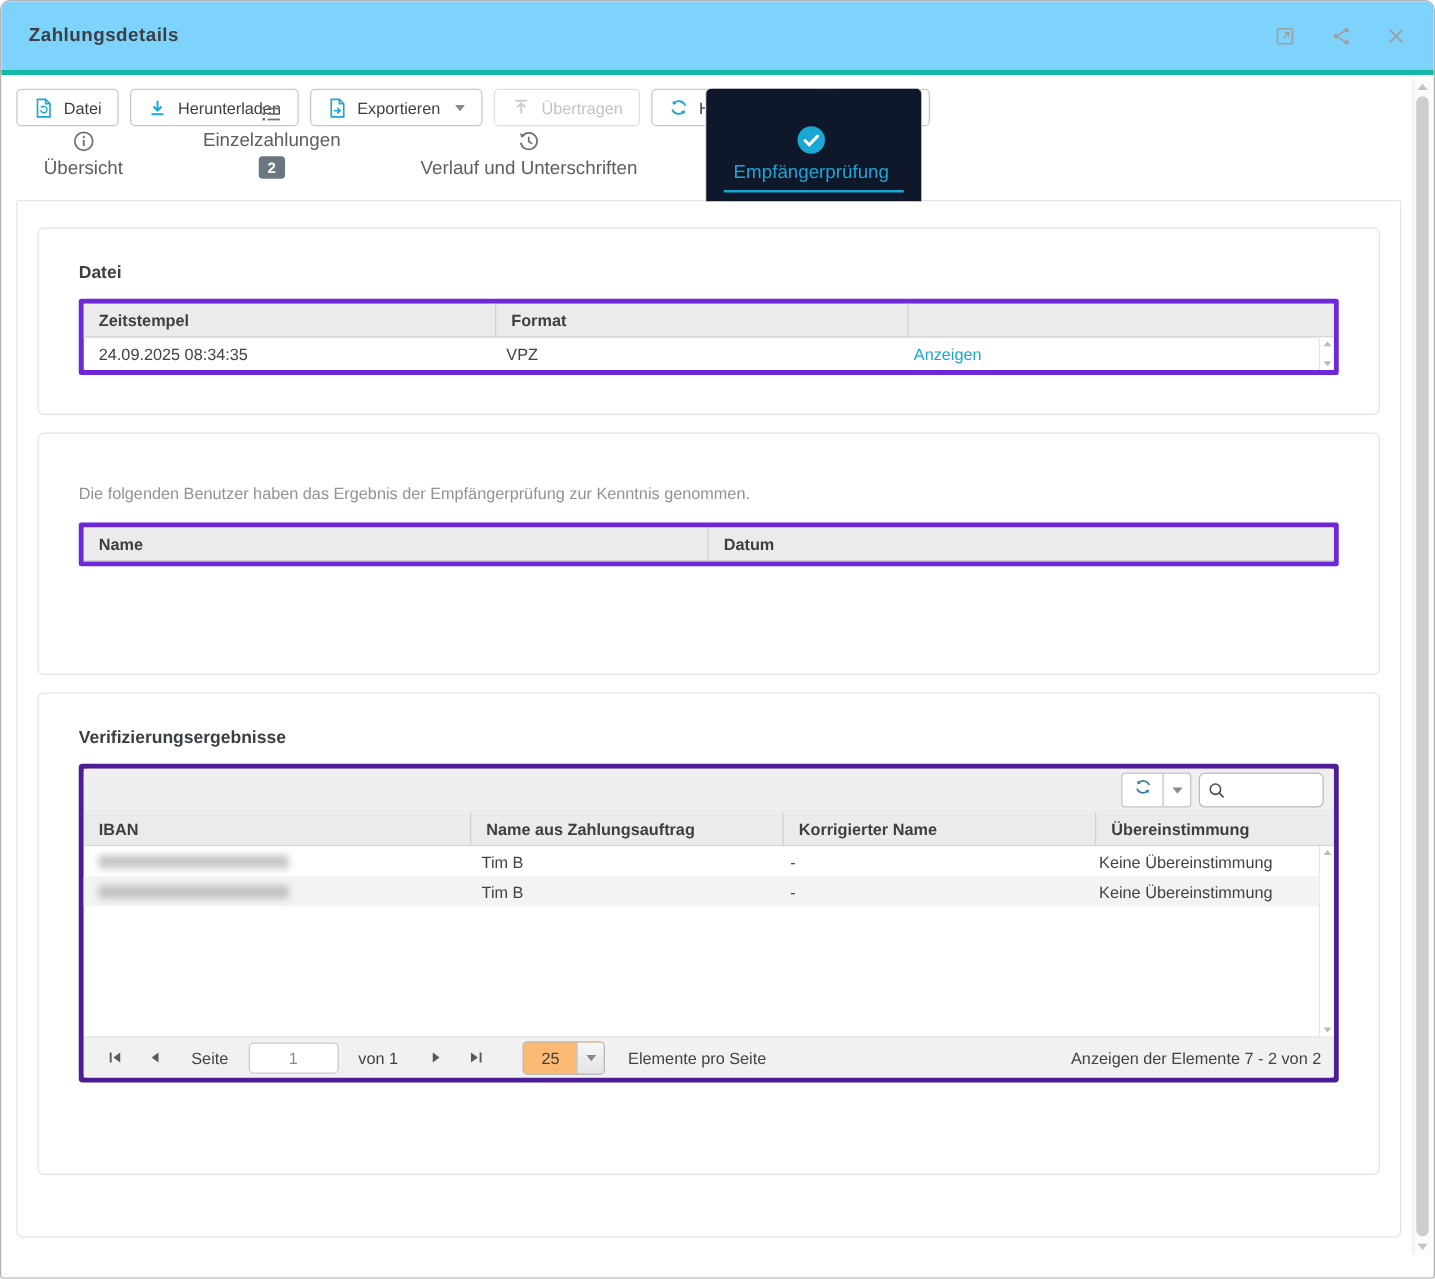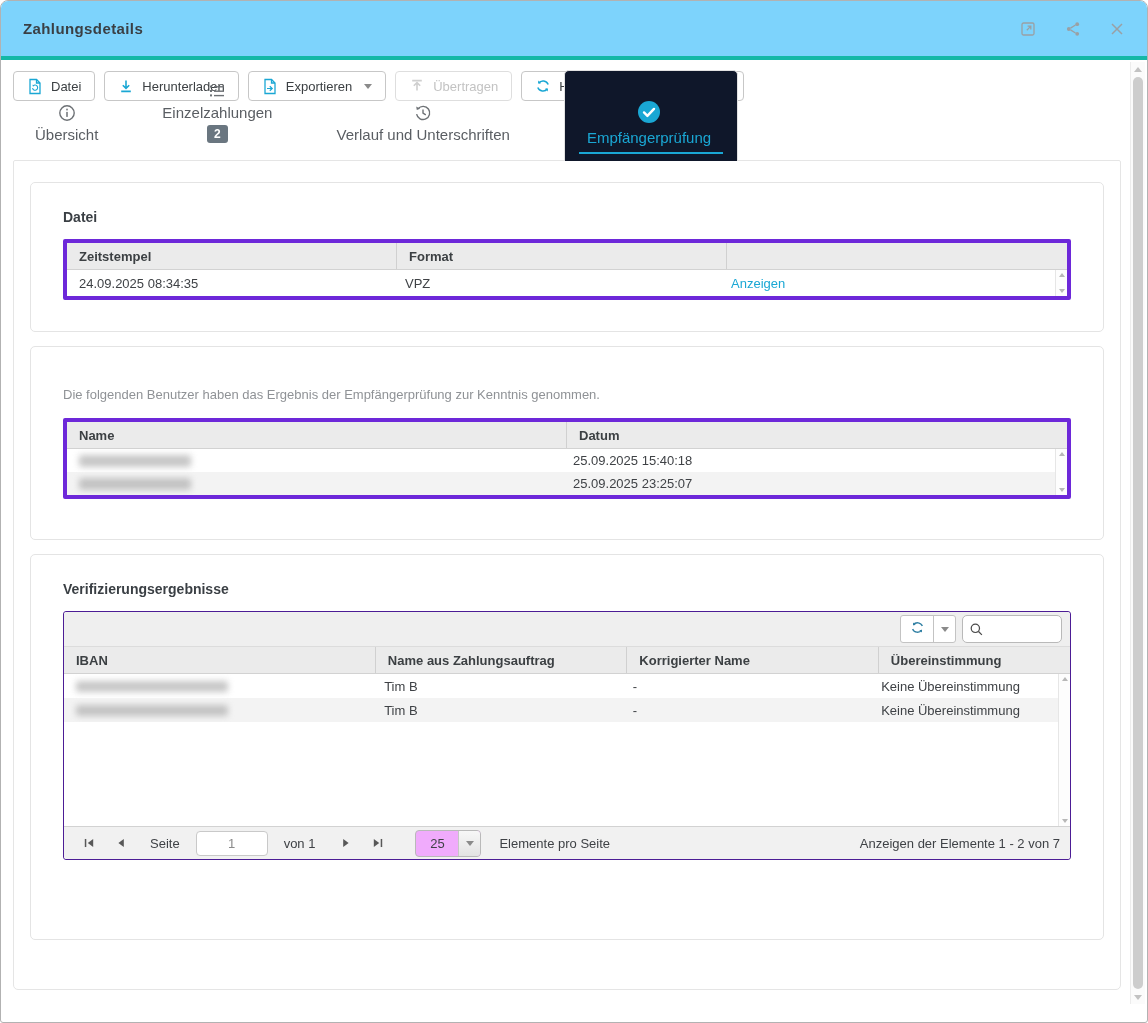--- a/index.html
+++ b/index.html
@@ -76,21 +76,21 @@
   .redacted { display:inline-block; background:#a9a9a9; border-radius:2px; filter:blur(3px); opacity:.65; }
   .red-name { width:112px; height:12px; }
   .red-iban { width:152px; height:11px; }
 
   
   .c33 { flex:0 0 33%; } .c34 { flex:0 0 34%; }
   .c50 { flex:0 0 50%; }
   .cv1 { flex:0 0 31%; } .cv2 { flex:0 0 25%; } .cv3 { flex:0 0 25%; } .cv4 { flex:1; }
 
   
-  .grid { border:1px solid #4c1d95; border-radius:3px; margin-top:14px; }
+  .grid { border:4px solid #4c1d95; border-radius:3px; margin-top:14px; }
   .grid-toolbar { height:35px; background:#efefef; border-bottom:1px solid #dcdcdc;
                   display:flex; align-items:center; justify-content:flex-end; padding:0 8px; gap:6px;
                   border-radius:3px 3px 0 0; }
   .split-btn { display:flex; height:28px; border:1px solid #c3c3c3; border-radius:3px; background:#fff; overflow:hidden; }
   .split-btn .seg1 { width:33px; display:flex; align-items:center; justify-content:center;
                      border-right:1px solid #c3c3c3; color:#2f7fa3; cursor:pointer; }
   .split-btn .seg2 { width:21px; display:flex; align-items:center; justify-content:center; cursor:pointer; }
   .searchbox { width:100px; height:28px; background:#fff; border:1px solid #b9b9b9; border-radius:5px;
                display:flex; align-items:center; padding:0 6px; gap:4px; }
   .searchbox input { border:none; outline:none; width:64px; font-size:13px; font-family:inherit; }
@@ -100,21 +100,21 @@
 
   
   .pager { height:33px; background:#f1f1f1; border-top:1px solid #d2d2d2; border-radius:0 0 3px 3px;
            display:flex; align-items:center; padding:0 10px 0 14px; gap:10px; font-size:13px; color:#3f4246; }
   .pgbtn { display:flex; align-items:center; justify-content:center; width:22px; height:22px;
            color:#585858; cursor:pointer; }
   .page-input { width:72px; height:25px; border:1px solid #c9c9c9; border-radius:4px; text-align:center;
                 font-size:13px; color:#8b8b8b; font-family:inherit; outline:none; margin:0 6px; }
   .lbl { color:#3f4246; }
   .pagesize { display:flex; height:27px; border:1px solid #b9b9b9; border-radius:4px; overflow:hidden;
-              margin:0 8px 0 16px; background:#f0abfc; cursor:pointer; }
+              margin:0 8px 0 16px; background:#fdba74; cursor:pointer; }
   .pagesize .num { width:42px; display:flex; align-items:center; justify-content:center; font-size:13px; }
   .pagesize .cwrap { width:22px; background:linear-gradient(#f7f7f7,#e3e3e3); border-left:1px solid #c6c6c6;
                      display:flex; align-items:center; justify-content:center; }
   .pager .summary { margin-left:auto; color:#3f4246; }
 
   
   .vscroll { position:absolute; top:61px; right:2px; bottom:18px; width:15px; background:#fbfbfb;
              border-left:1px solid #ececec; display:flex; flex-direction:column; align-items:center; }
   .vscroll .sb-arrow { height:14px; display:flex; align-items:center; justify-content:center; width:100%; cursor:pointer; }
   .vscroll .thumb { width:10px; flex:1; margin:1px 0; background:#cdcdcd; border-radius:5px; cursor:grab; }
@@ -289,38 +289,20 @@
           </div>
         </div>
       </div>
 
       <div class="card card-vop">
         <div class="subtitle">Die folgenden Benutzer haben das Ergebnis der Empfängerprüfung zur Kenntnis genommen.</div>
         <div class="tbl" style="margin-top:16px;">
           <div class="trow thead">
             <div class="tcell h26 c50">Name</div>
             <div class="tcell h26 c50">Datum</div>
-          </div>
-          <div class="tbody" style="padding-right:12px;">
-            <div class="trow">
-              <div class="tcell h23 c50">
-                  <span class="redacted red-name"></span>
-                </div>
-              <div class="tcell h23 c50">25.09.2025 15:40:18</div>
-            </div>
-            <div class="trow alt">
-              <div class="tcell h23 c50">
-                  <span class="redacted red-name"></span>
-                </div>
-              <div class="tcell h23 c50">25.09.2025 23:25:07</div>
-            </div>
-            <div class="mini-sb">
-              <span class="tri-up"></span>
-              <span class="tri-dn"></span>
-            </div>
           </div>
         </div>
       </div>
 
       <div class="card card-verif">
         <h2>Verifizierungsergebnisse</h2>
         <div class="grid">
           <div class="grid-toolbar">
             <div class="split-btn">
               <span class="seg1">
@@ -401,21 +383,21 @@
                   <rect x="11.1" y="3.4" width="1.7" height="9.2" fill="currentColor"></rect>
                 </svg>
             </span>
             <div class="pagesize">
               <span class="num">25</span>
               <span class="cwrap">
                   <span class="caret"></span>
                 </span>
             </div>
             <span class="lbl">Elemente pro Seite</span>
-            <span class="summary">Anzeigen der Elemente 1 - 2 von 7</span>
+            <span class="summary">Anzeigen der Elemente 7 - 2 von 2</span>
           </div>
         </div>
       </div>
 
     </div>
   </div>
 
   <div class="vscroll">
     <span class="sb-arrow">
         <span class="tri-up-lg"></span>

